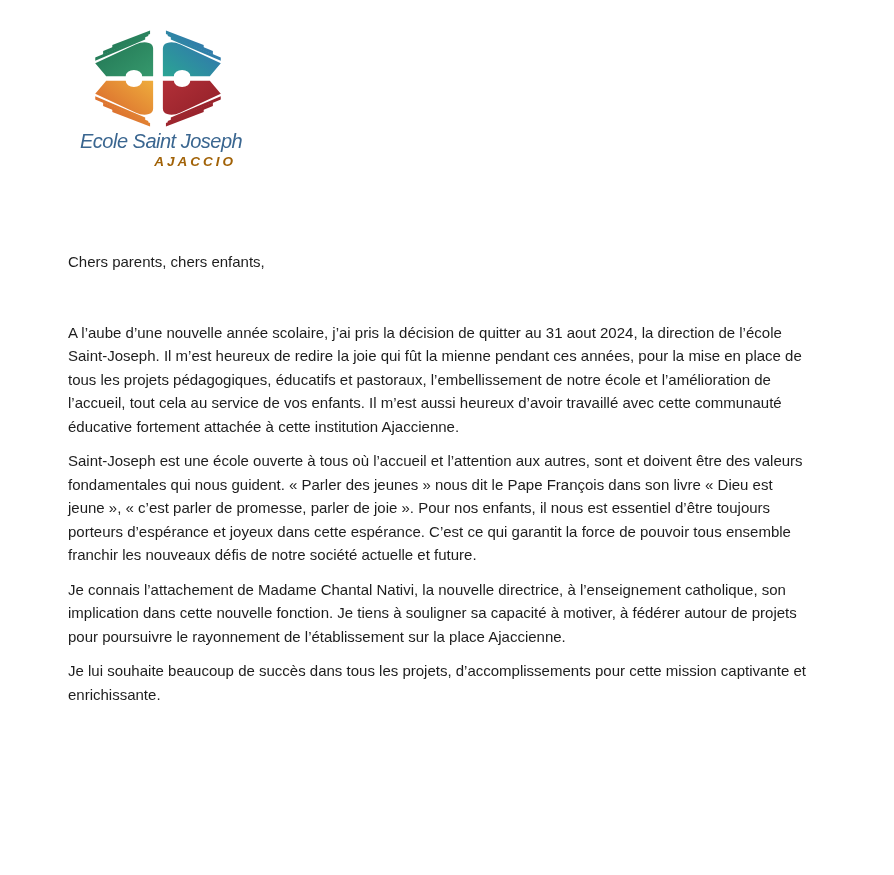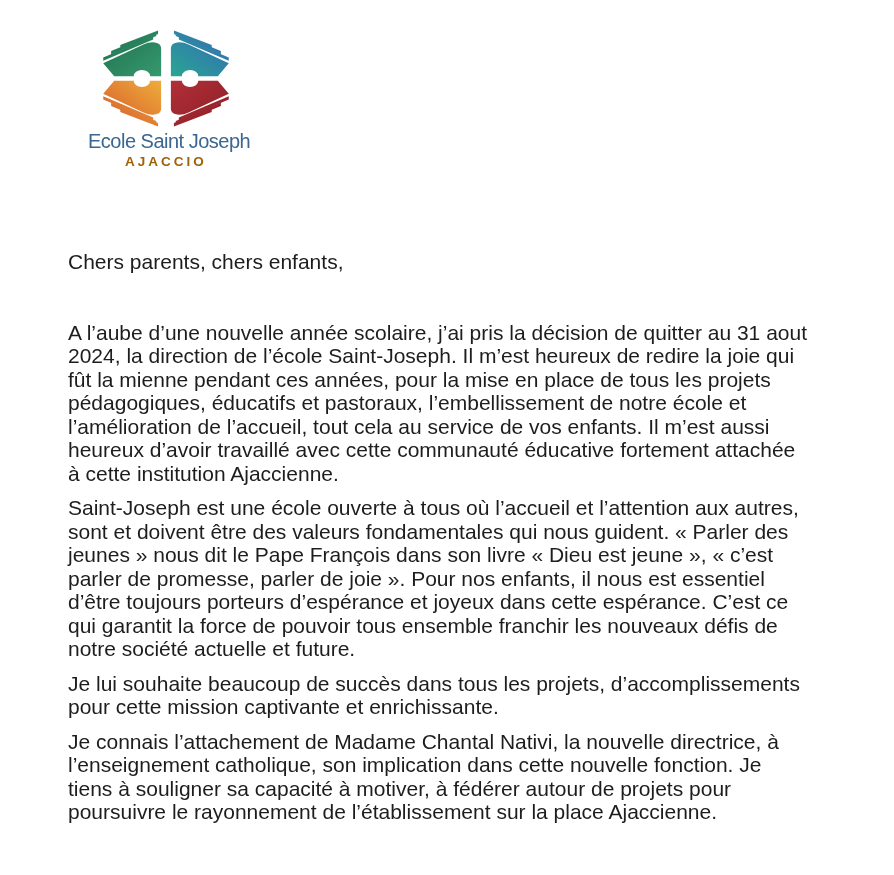--- a/index.html
+++ b/index.html
@@ -7,23 +7,24 @@
     position: relative;
     width: 894px;
     height: 875px;
     background: #ffffff;
     font-family: "Liberation Sans", sans-serif;
     overflow: hidden;
   }
   .logo-block {
     position: absolute;
     top: 30px;
-    left: 88px;
+    left: 80px;
     width: 156px;
-    text-align: center;
+    text-align: right;
+    font-style: italic;
   }
   .hands {
     display: block;
     margin: 0 auto;
     width: 128px;
     height: 97px;
   }
   .school-name {
     margin-top: 3px;
     font-size: 20px;
@@ -38,21 +39,21 @@
     font-weight: 600;
     letter-spacing: 3px;
     color: #a16207;
     white-space: nowrap;
   }
   .letter {
     position: absolute;
     left: 68px;
     top: 250px;
     width: 742px;
-    font-size: 21px;
+    font-size: 15px;
     line-height: 23.5px;
     color: #1d1d1d;
   }
   .salutation { margin: 0 0 47px 0; }
   .para { margin: 0 0 11px 0; }
   .signature {
     margin: 45px 8px 0 0;
     text-align: right;
     letter-spacing: 0.3px;
   }
@@ -94,17 +95,17 @@
       <use href="#hand" fill="url(#gRed)" transform="translate(210,210) scale(-1,-1)"></use>
     </svg>
     <div class="school-name">Ecole Saint Joseph</div>
     <div class="school-city">AJACCIO</div>
   </header>
 
   <main class="letter">
     <p class="salutation">Chers parents, chers enfants,</p>
     <p class="para">A l’aube d’une nouvelle année scolaire, j’ai pris la décision de quitter au 31 aout 2024, la direction de l’école Saint-Joseph. Il m’est heureux de redire la joie qui fût la mienne pendant ces années, pour la mise en place de tous les projets pédagogiques, éducatifs et pastoraux, l’embellissement de notre école et l’amélioration de l’accueil, tout cela au service de vos enfants. Il m’est aussi heureux d’avoir travaillé avec cette communauté éducative fortement attachée à cette institution Ajaccienne.</p>
     <p class="para">Saint-Joseph est une école ouverte à tous où l’accueil et l’attention aux autres, sont et doivent être des valeurs fondamentales qui nous guident. « Parler des jeunes » nous dit le Pape François dans son livre « Dieu est jeune », « c’est parler de promesse, parler de joie ». Pour nos enfants, il nous est essentiel d’être toujours porteurs d’espérance et joyeux dans cette espérance. C’est ce qui garantit la force de pouvoir tous ensemble franchir les nouveaux défis de notre société actuelle et future.</p>
+    <p class="para">Je connais l’attachement de Madame Chantal Nativi, la nouvelle directrice, à l’enseignement catholique, son implication dans cette nouvelle fonction. Je tiens à souligner sa capacité à motiver, à fédérer autour de projets pour poursuivre le rayonnement de l’établissement sur la place Ajaccienne.</p>
     <p class="para">Je lui souhaite beaucoup de succès dans tous les projets, d’accomplissements pour cette mission captivante et enrichissante.</p>
-    <p class="para">Je connais l’attachement de Madame Chantal Nativi, la nouvelle directrice, à l’enseignement catholique, son implication dans cette nouvelle fonction. Je tiens à souligner sa capacité à motiver, à fédérer autour de projets pour poursuivre le rayonnement de l’établissement sur la place Ajaccienne.</p>
   </main>
 
 </div>
 
 </body></html>

